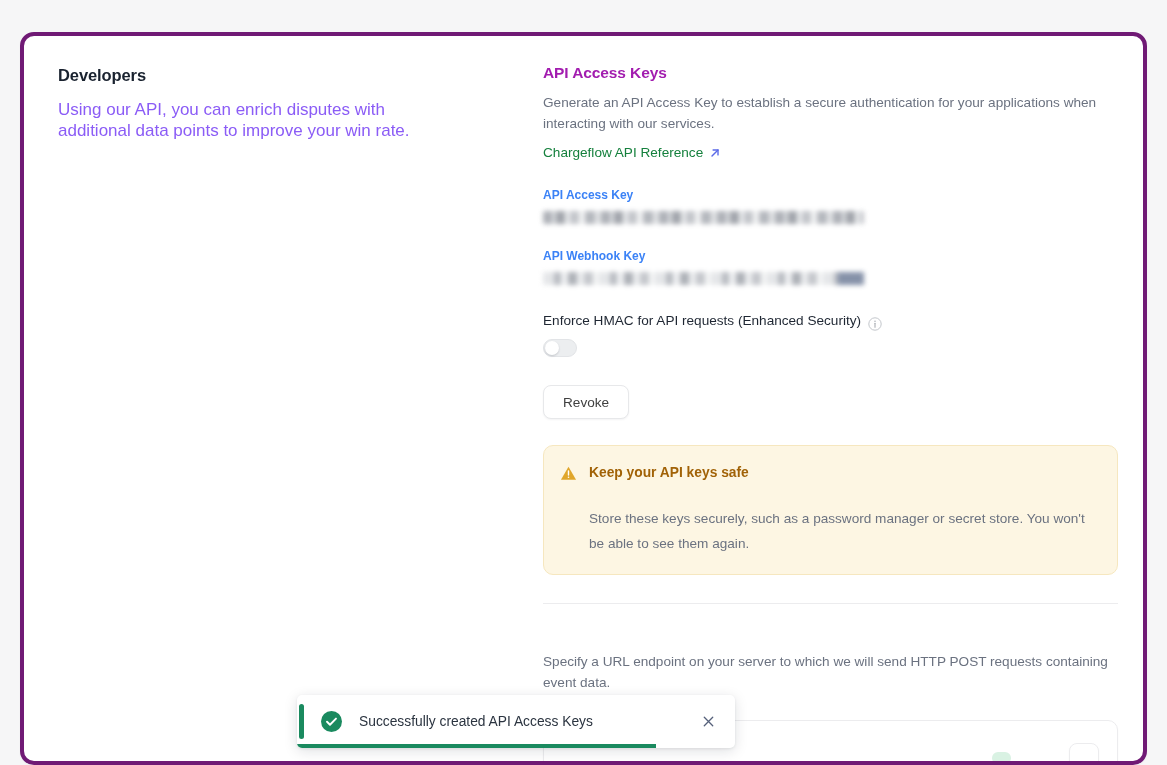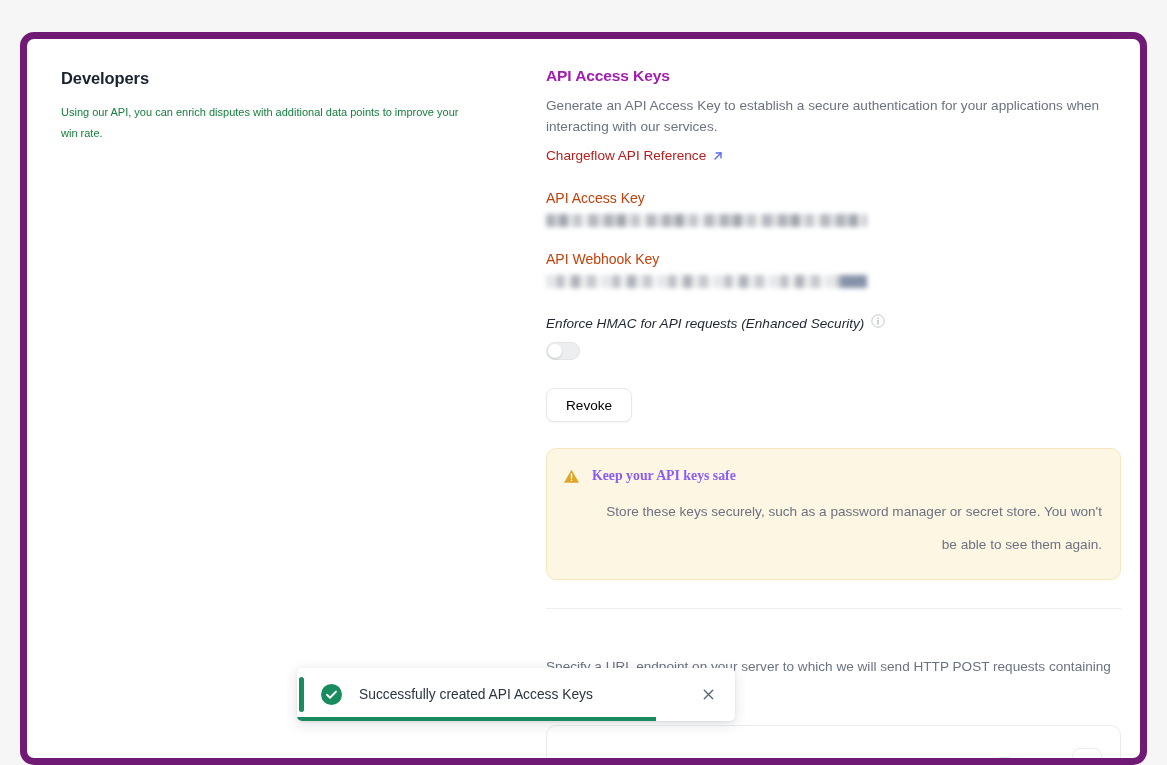--- a/index.html
+++ b/index.html
@@ -19,21 +19,21 @@
   }
 
   
   .page-card {
     position: absolute;
     left: 20px;
     top: 32px;
     width: 1127px;
     height: 733px;
     background: #ffffff;
-    border: 7px solid #701a75;
+    border: 4px solid #701a75;
     border-radius: 14px;
     box-shadow: 0 1px 2px rgba(16, 24, 40, 0.04);
     overflow: hidden;
   }
 
   
   .left-col {
     position: absolute;
     left: 34px;
     top: 28px;
@@ -41,23 +41,23 @@
   }
   .left-title {
     font-size: 16.5px;
     font-weight: 700;
     letter-spacing: -0.1px;
     color: #19222f;
     line-height: 22px;
   }
   .left-desc {
     margin-top: 13px;
-    font-size: 11px;
+    font-size: 17px;
     line-height: 21px;
-    color: #15803d;
+    color: #8b5cf6;
     max-width: 400px;
   }
 
   
   .right-col {
     position: absolute;
     left: 519px;
     top: 26px;
     width: 575px;
   }
@@ -76,32 +76,33 @@
     color: #6b7280;
   }
 
   .ref-link {
     display: inline-flex;
     align-items: center;
     gap: 6px;
     margin-top: 9px;
     font-size: 13.6px;
     line-height: 20px;
-    color: #b91c1c;
+    color: #15803d;
     text-decoration: none;
     cursor: pointer;
   }
   .ext-arrow { display: inline-block; width: 12px; height: 12px; }
 
   
   .field-group { margin-top: 22px; }
   .field-label {
-    font-size: 14px;
-    color: #c2410c;
+    font-size: 12px;
+    color: #3b82f6;
     line-height: 20px;
+    font-weight: bold;
   }
   .blur-value {
     margin-top: 6px;
     height: 13px;
     border-radius: 2px;
     filter: blur(2.6px);
     opacity: 0.82;
   }
   .blur-access {
     width: 321px;
@@ -134,23 +135,22 @@
     float: right;
     width: 26px;
     height: 13px;
     background: #6b7a96;
   }
 
   
   .hmac-block { margin-top: 26px; }
   .hmac-row {
     display: flex;
-    align-items: flex-start;
+    align-items: flex-end;
     gap: 7px;
-    font-style: italic;
   }
   .hmac-label {
     font-size: 13.6px;
     color: #1f2733;
     line-height: 20px;
   }
   .info-icon {
     width: 14px; height: 14px;
     display: inline-block;
     flex: none;
@@ -181,49 +181,47 @@
     align-items: center;
     justify-content: center;
     height: 34px;
     padding: 0 19px;
     background: #ffffff;
     border: 1px solid #e7e8ea;
     border-radius: 8px;
     box-shadow: 0 1px 2px rgba(16,24,40,0.05);
     font-size: 13.6px;
     font-family: "Liberation Sans", sans-serif;
-    color: #000000;
+    color: #404040;
     cursor: pointer;
   }
 
   
   .callout {
     margin-top: 26px;
     width: 575px;
     background: #fdf6e3;
     border: 1px solid #f6e7bf;
     border-radius: 10px;
     padding: 17px 18px 18px 16px;
     display: flex;
     gap: 12px;
   }
   .warn-icon { width: 17px; height: 17px; flex: none; margin-top: 2px; }
   .callout-title {
     font-size: 13.8px;
     font-weight: 700;
-    color: #8b5cf6;
+    color: #a16207;
     line-height: 19px;
-    font-family: Liberation Serif, serif;
   }
   .callout-body {
-    margin-top: 10px;
-    font-size: 13.6px;
-    line-height: 33px;
+    margin-top: 24px;
+    font-size: 13.6px;
+    line-height: 25px;
     color: #6b7280;
-    text-align: right;
   }
 
   .divider {
     margin-top: 28px;
     width: 575px;
     height: 1px;
     background: #ececee;
   }
 
   .webhook-block { margin-top: 47px; }
@@ -271,21 +269,21 @@
     align-items: center;
     justify-content: center;
     gap: 2.5px;
     cursor: pointer;
   }
 
   
   .toast {
     position: absolute;
     left: 297px;
-    top: 668px;
+    top: 695px;
     width: 438px;
     height: 53px;
     background: #ffffff;
     border-radius: 5px;
     box-shadow: 0 3px 14px rgba(16, 24, 40, 0.13), 0 1px 3px rgba(16,24,40,0.08);
     display: flex;
     align-items: center;
     overflow: hidden;
   }
   .toast-accent {

